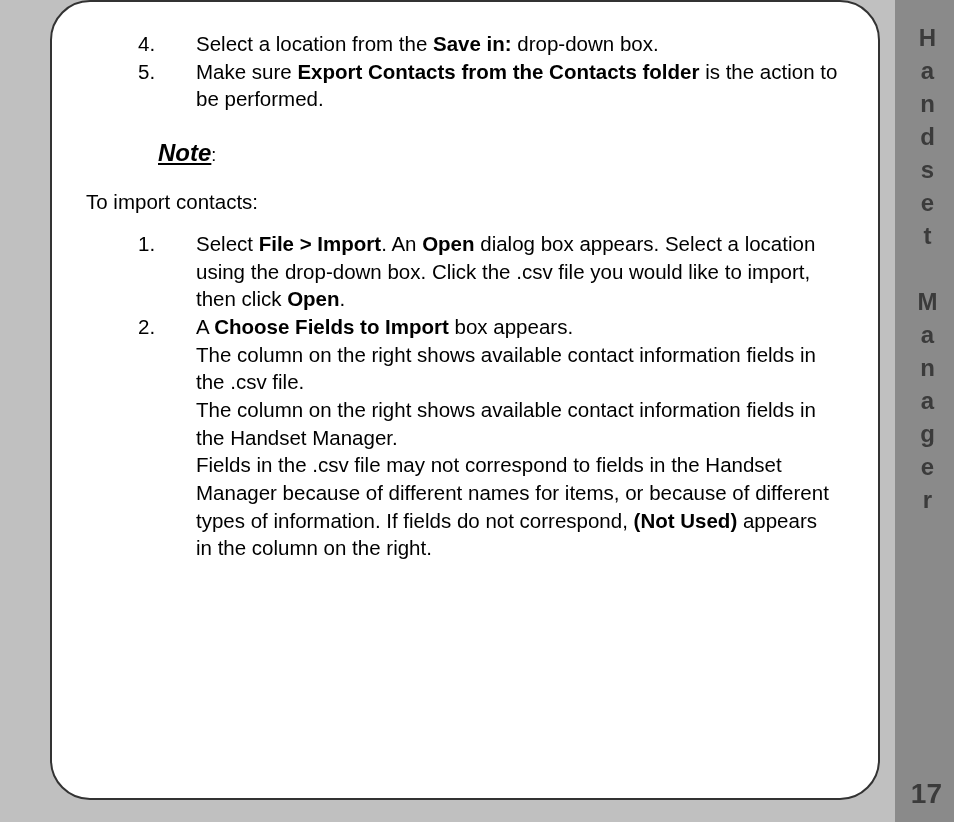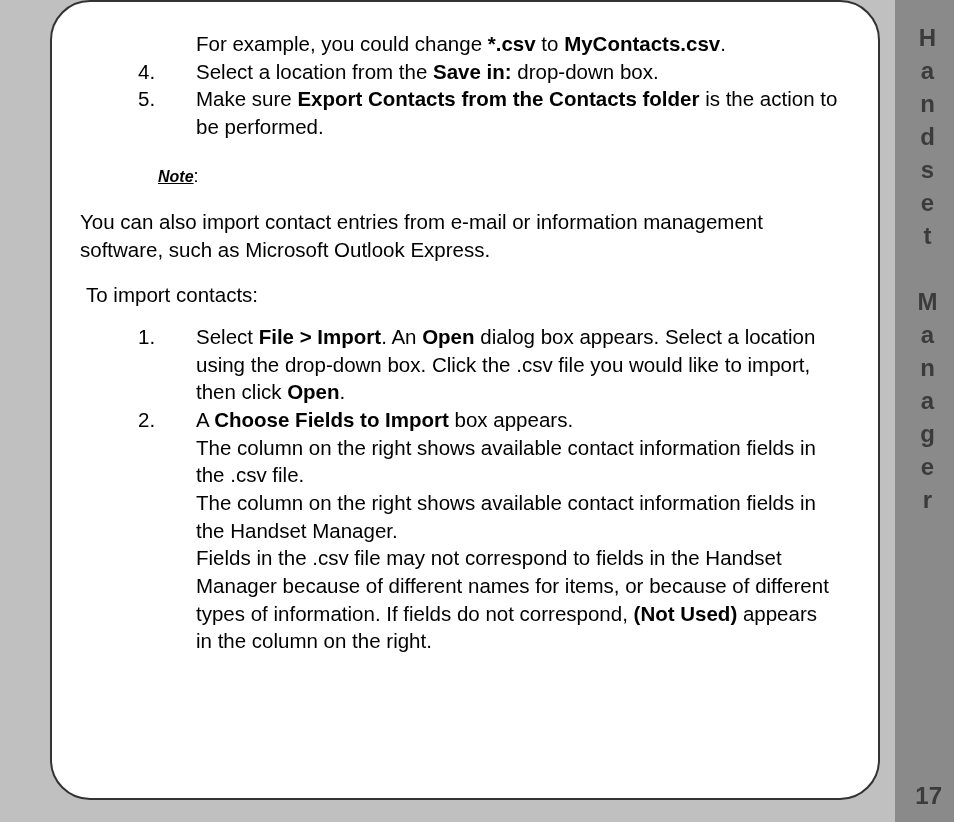--- a/index.html
+++ b/index.html
@@ -41,21 +41,21 @@
     flex: 0 0 58px;
   }
   .ol-text { flex: 1; }
   .note-block {
     margin-left: 78px;
     margin-top: 24px;
     margin-bottom: 20px;
     font-size: 18px;
     line-height: 1.3;
   }
-  .note-label { font-weight: bold; font-style: italic; font-size: 16px; text-decoration: underline; }
+  .note-label { font-weight: bold; font-style: italic; font-size: 24px; text-decoration: underline; }
   .section-heading {
     font-weight: bold;
     margin-top: 16px;
     margin-bottom: 6px;
   }
   .para { margin-bottom: 18px; }
   .para2 { margin-bottom: 14px; margin-top: 6px; margin-left: 6px; }
   .side-tab {
     position: absolute;
     right: 0;
@@ -74,59 +74,52 @@
     font-size: 24px;
     writing-mode: vertical-rl;
     text-orientation: upright;
     letter-spacing: 6px;
     white-space: pre;
   }
   .page-num {
     position: absolute;
     right: 12px;
     bottom: 12px;
-    font-size: 24px;
+    font-size: 28px;
     font-weight: bold;
     color: #3b3b3b;
   }
   b { font-weight: bold; }
 </style>
 </head>
 <body>
 
 <div class="page-frame">
   <div class="content-box">
 
-    <div class="ol-item">
-      <div class="ol-num"></div>
-      <div class="ol-text">
-        <span>For example, you could change </span><b>*.csv</b><span> to </span><b>MyContacts.csv</b><span>.</span>
-      </div>
-    </div>
 
     <div class="ol-item">
       <div class="ol-num">4.</div>
       <div class="ol-text">
         <span>Select a location from the </span><b>Save in:</b><span>  drop-down box.</span>
       </div>
     </div>
 
     <div class="ol-item">
       <div class="ol-num">5.</div>
       <div class="ol-text">
         <span>Make sure </span><b>Export Contacts from the Contacts folder</b><span> is the action to be performed.</span>
       </div>
     </div>
 
     <div class="note-block">
       <span class="note-label">Note</span><span>:</span>
     </div>
 
 
-    <div class="para">You can also import contact entries from e-mail or information management software, such as Microsoft Outlook Express.</div>
 
     <div class="para2">To import contacts:</div>
 
     <div class="ol-item">
       <div class="ol-num">1.</div>
       <div class="ol-text">
         <span>Select </span><b>File &gt; Import</b><span>. An </span><b>Open</b><span> dialog box appears. Select a location using the drop-down box. Click the .csv file you would like to import, then click </span><b>Open</b><span>.</span>
       </div>
     </div>
 

